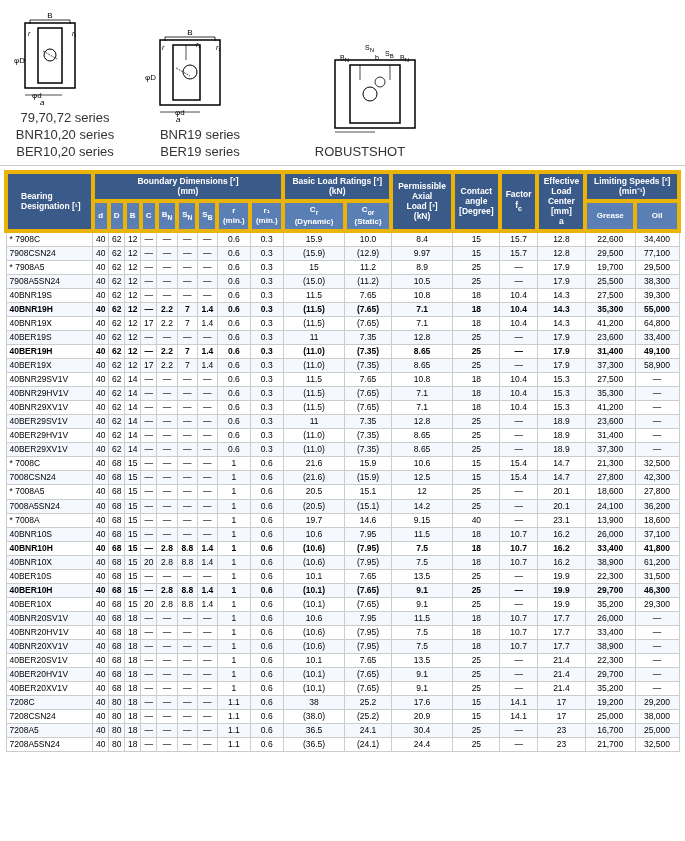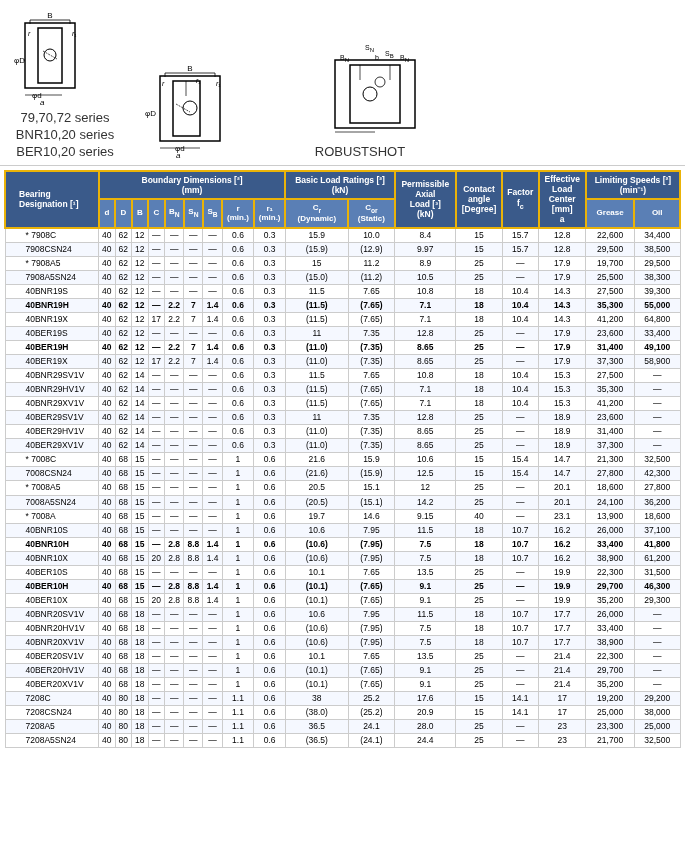--- a/index.html
+++ b/index.html
@@ -34,41 +34,41 @@
       padding: 4px 4px 0 4px;
     }
     table {
       width: 100%;
       border-collapse: collapse;
       font-size: 8.5px;
     }
     th {
       background: #4a6fa5;
       color: #fff;
-      border: 2px solid #eab308;
+      border: 4px solid #eab308;
       padding: 2px 2px;
       text-align: center;
       vertical-align: middle;
       line-height: 1.2;
     }
     th.header-left {
       text-align: left;
       padding-left: 13px;
     }
     td {
       border: 1px solid #ccc;
       padding: 1px 2px;
       text-align: center;
       vertical-align: middle;
       white-space: nowrap;
       line-height: 1.3;
     }
     td.name-col {
       text-align: left;
-      padding-left: 20px;
+      padding-left: 3px;
       font-weight: normal;
       margin-top: 11px;
     }
     tr.bold-row td {
       font-weight: bold;
     }
     tr:nth-child(even) td {
       background: #f5f8ff;
     }
     tr:nth-child(odd) td {
@@ -134,20 +134,21 @@
 
       <line x1="46" y1="20" x2="46" y2="35" stroke="#000" stroke-width="0.7"></line>
 
       <circle cx="50" cy="47" r="7" fill="none" stroke="#000" stroke-width="1"></circle>
       <text x="5" y="55" font-size="8" font-family="Arial">φD</text>
       <text x="35" y="90" font-size="8" font-family="Arial">φd</text>
       <line x1="20" y1="87" x2="60" y2="87" stroke="#000" stroke-width="0.7"></line>
       <text x="36" y="97" font-size="8" font-family="Arial" font-style="italic">a</text>
       <line x1="36" y1="43" x2="50" y2="51" stroke="#000" stroke-width="0.7" stroke-dasharray="2,1"></line>
     </svg>
+    <div class="diagram-label">BNR19 series<br>BER19 series</div>
   </div>
 
   <div class="diagram-box">
     <svg width="160" height="100">
 
       <text x="85" y="8" font-size="7" font-family="Arial">S<tspan dy="2" font-size="6">N</tspan></text>
 
       <text x="105" y="14" font-size="7" font-family="Arial">S<tspan dy="2" font-size="6">B</tspan></text>
 
       <text x="60" y="18" font-size="7" font-family="Arial">B<tspan dy="2" font-size="6">N</tspan></text>
@@ -232,21 +233,21 @@
           <td>—</td>
           <td>0.6</td>
           <td>0.3</td>
           <td>(15.9)</td>
           <td>(12.9)</td>
           <td>9.97</td>
           <td>15</td>
           <td>15.7</td>
           <td>12.8</td>
           <td>29,500</td>
-          <td>38,500</td>
+          <td>77,100</td>
         </tr>
         <tr>
           <td class="name-col">* 7908A5</td>
           <td>40</td>
           <td>62</td>
           <td>12</td>
           <td>—</td>
           <td>—</td>
           <td>—</td>
           <td>—</td>
@@ -907,25 +908,25 @@
           <td>80</td>
           <td>18</td>
           <td>—</td>
           <td>—</td>
           <td>—</td>
           <td>—</td>
           <td>1.1</td>
           <td>0.6</td>
           <td>36.5</td>
           <td>24.1</td>
-          <td>28.0</td>
+          <td>30.4</td>
           <td>25</td>
           <td>—</td>
           <td>23</td>
-          <td>23,300</td>
+          <td>16,700</td>
           <td>25,000</td>
         </tr>
         <tr>
           <td class="name-col">7208A5SN24</td>
           <td>40</td>
           <td>80</td>
           <td>18</td>
           <td>—</td>
           <td>—</td>
           <td>—</td>

